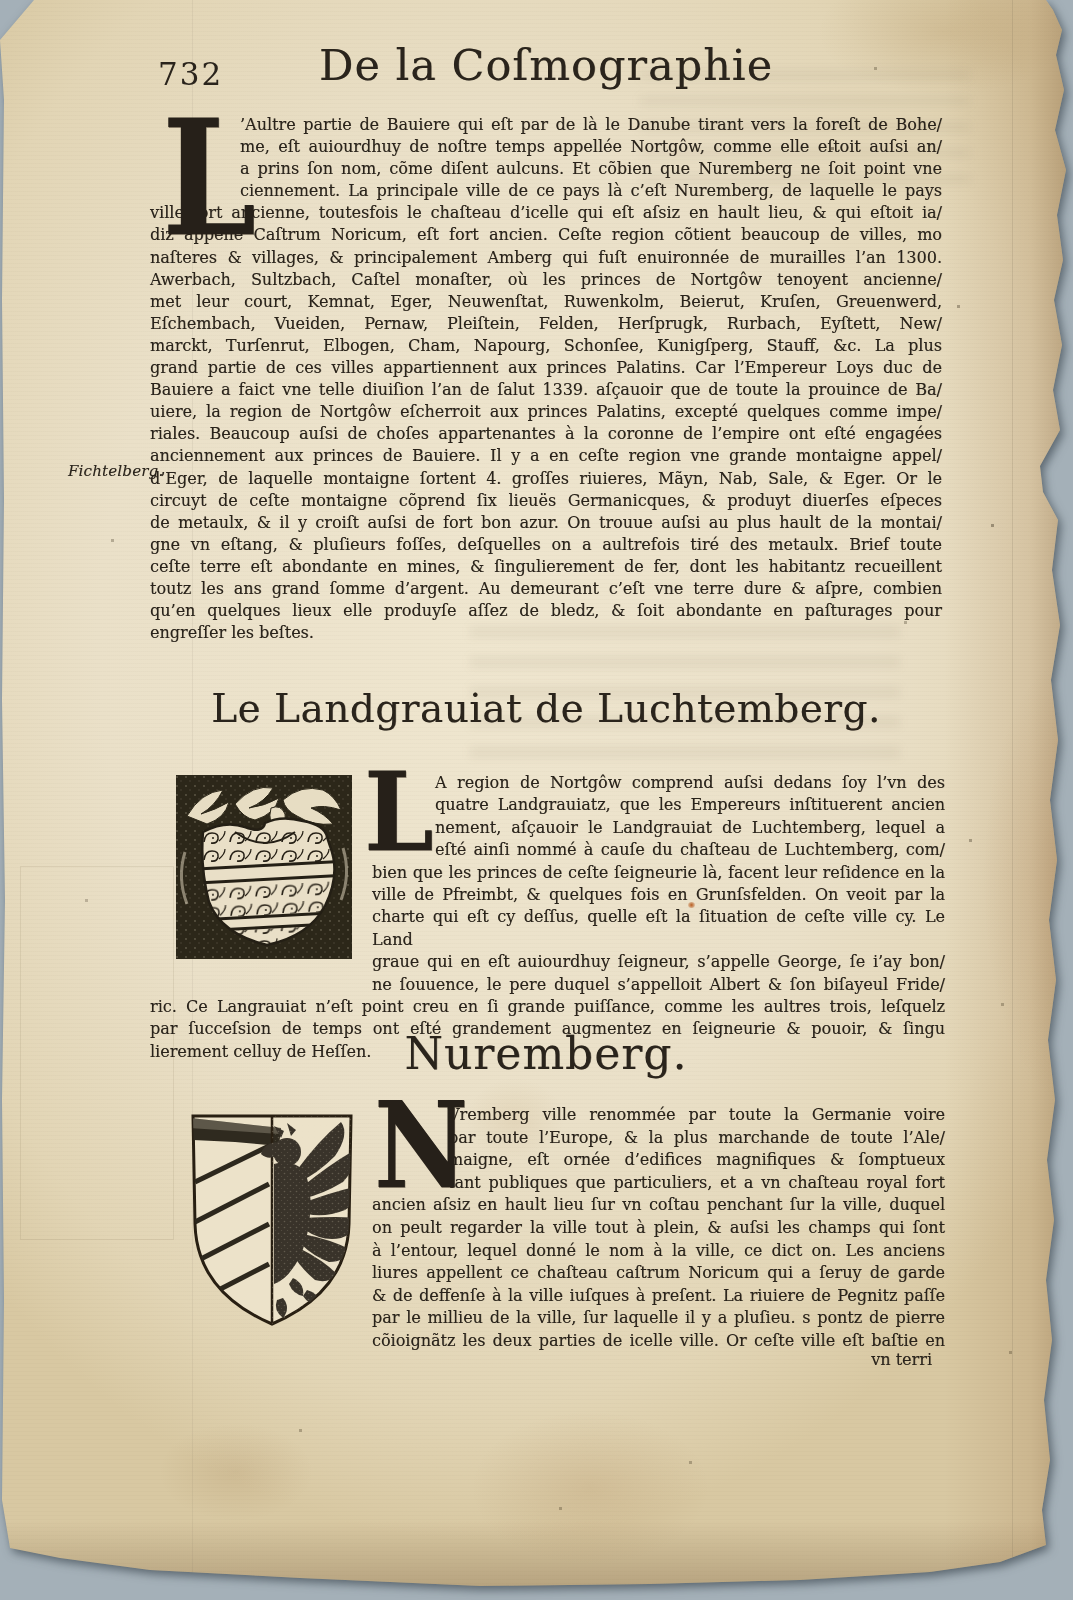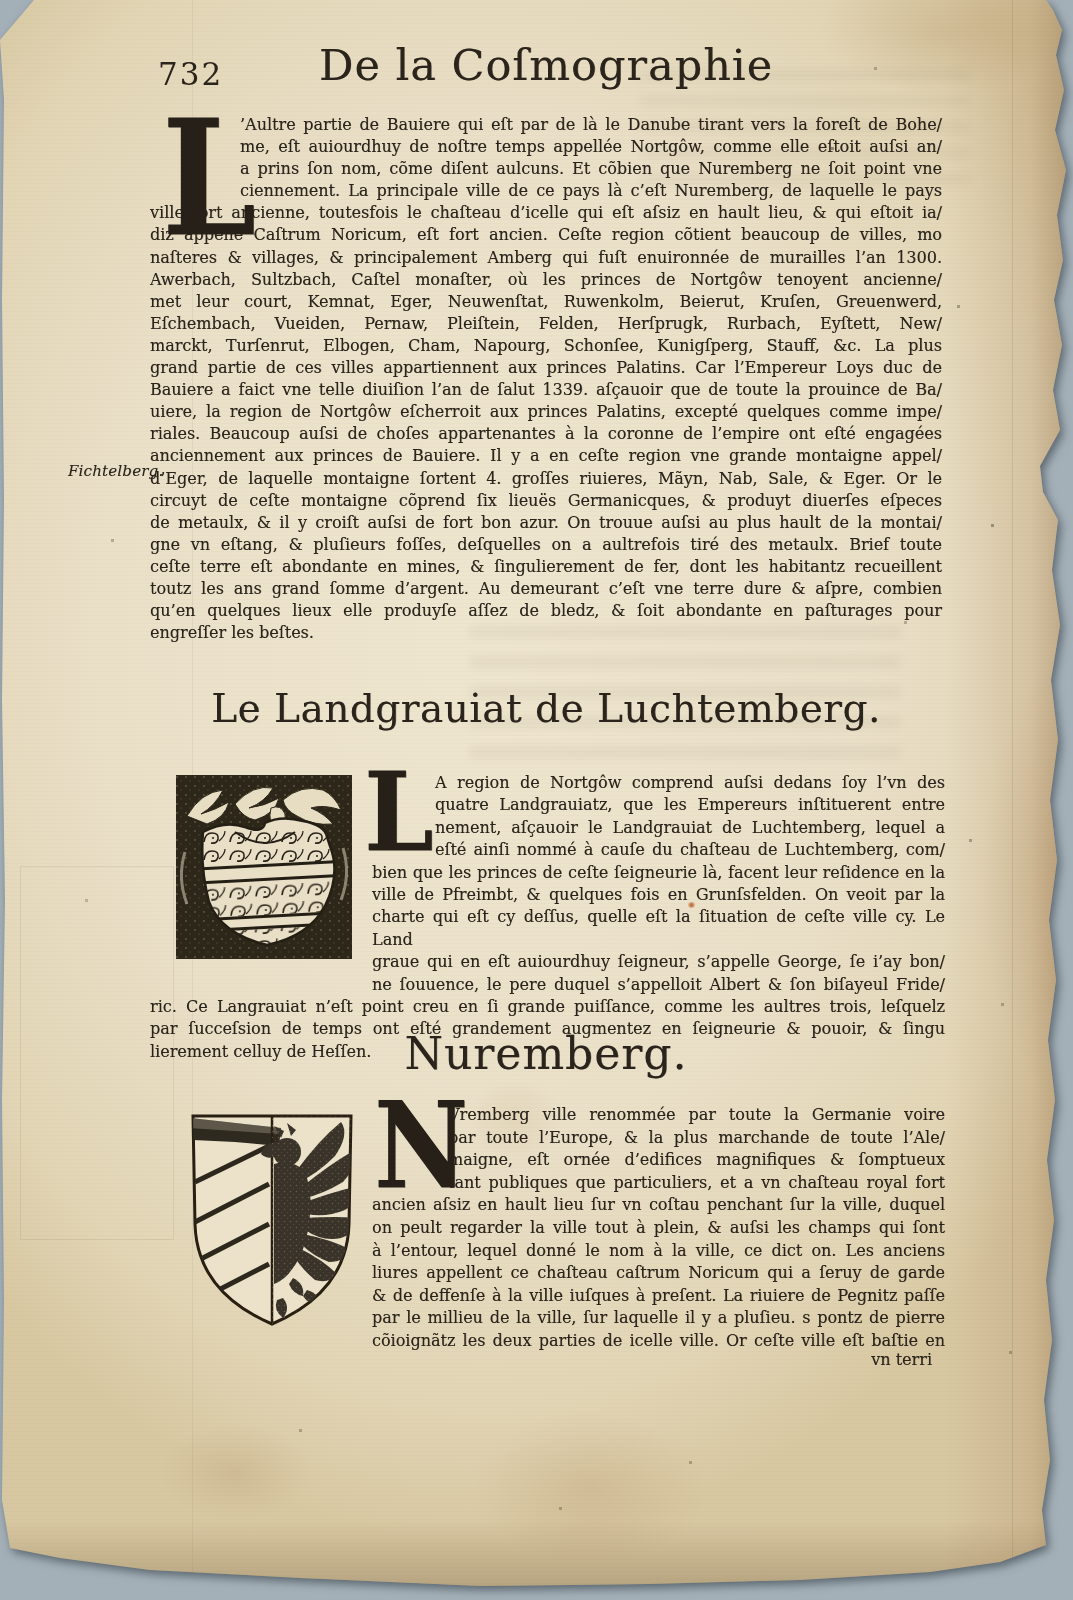--- a/index.html
+++ b/index.html
@@ -194,21 +194,21 @@
         </g>
 
         <path d="M10,78 Q2,104 12,130" fill="none" stroke="#e9dfc7" stroke-width="3" opacity=".5"></path>
         <path d="M168,74 Q176,100 166,126" fill="none" stroke="#e9dfc7" stroke-width="3" opacity=".5"></path>
       </svg>
 
       <section class="para" id="para2">
         <div class="dropcap dc2">L</div>
         <div class="lines">
             <div class="line">A region de Nortgôw comprend auſsi dedans ſoy l’vn des</div>
-            <div class="line">quatre Landgrauiatz, que les Empereurs inſtituerent entre</div>
+            <div class="line">quatre Landgrauiatz, que les Empereurs inſtituerent ancien</div>
             <div class="line">nement, aſçauoir le Landgrauiat de Luchtemberg, lequel a</div>
             <div class="line">eſté ainſi nommé à cauſe du chaſteau de Luchtemberg, com/</div>
             <div class="line">bien que les princes de ceſte ſeigneurie là, facent leur reſidence en la</div>
             <div class="line">ville de Pfreimbt, &amp; quelques fois en Grunſsfelden. On veoit par la</div>
             <div class="line">charte qui eſt cy deſſus, quelle eſt la ſituation de ceſte ville cy. Le Land</div>
             <div class="line">graue qui en eſt auiourdhuy ſeigneur, s’appelle George, ſe i’ay bon/</div>
             <div class="line">ne ſouuence, le pere duquel s’appelloit Albert &amp; ſon biſayeul Fride/</div>
             <div class="line">ric. Ce Langrauiat n’eſt point creu en ſi grande puiſſance, comme les aultres trois, leſquelz</div>
             <div class="line">par ſucceſsion de temps ont eſté grandement augmentez en ſeigneurie &amp; pouoir, &amp; ſingu</div>
             <div class="line">lierement celluy de Heſſen.</div>

